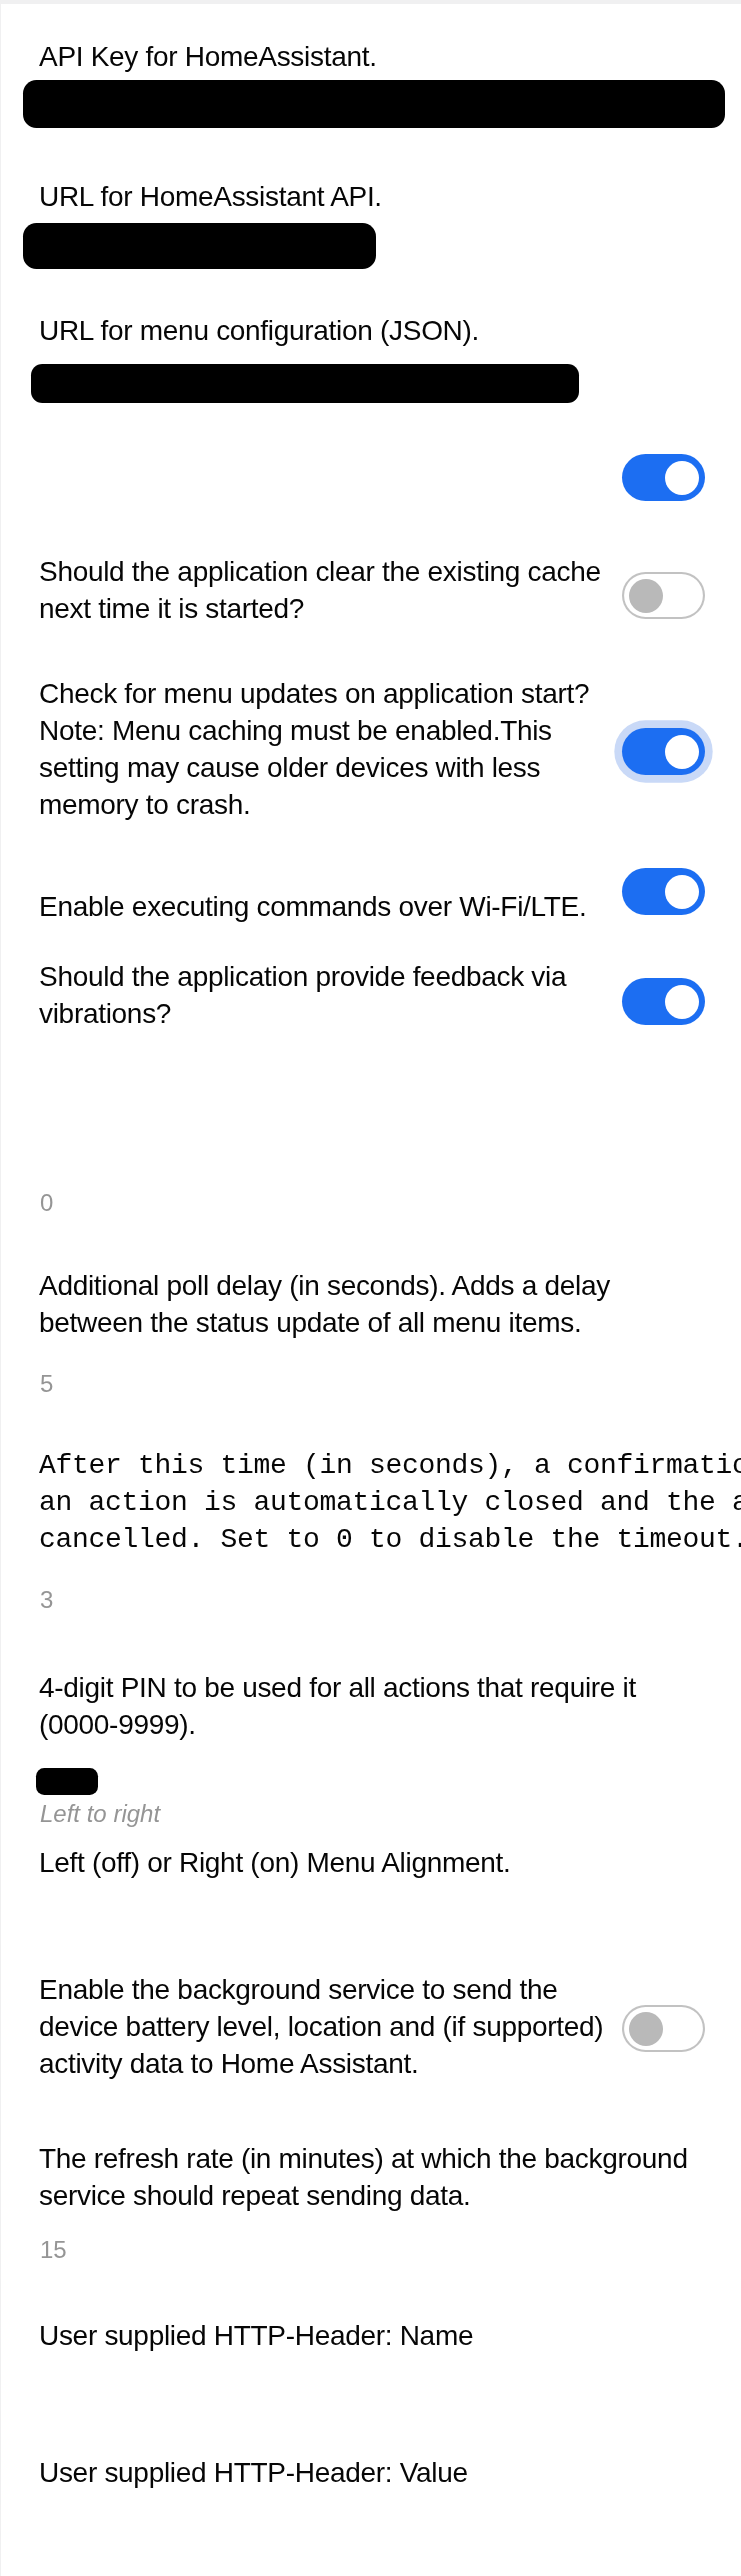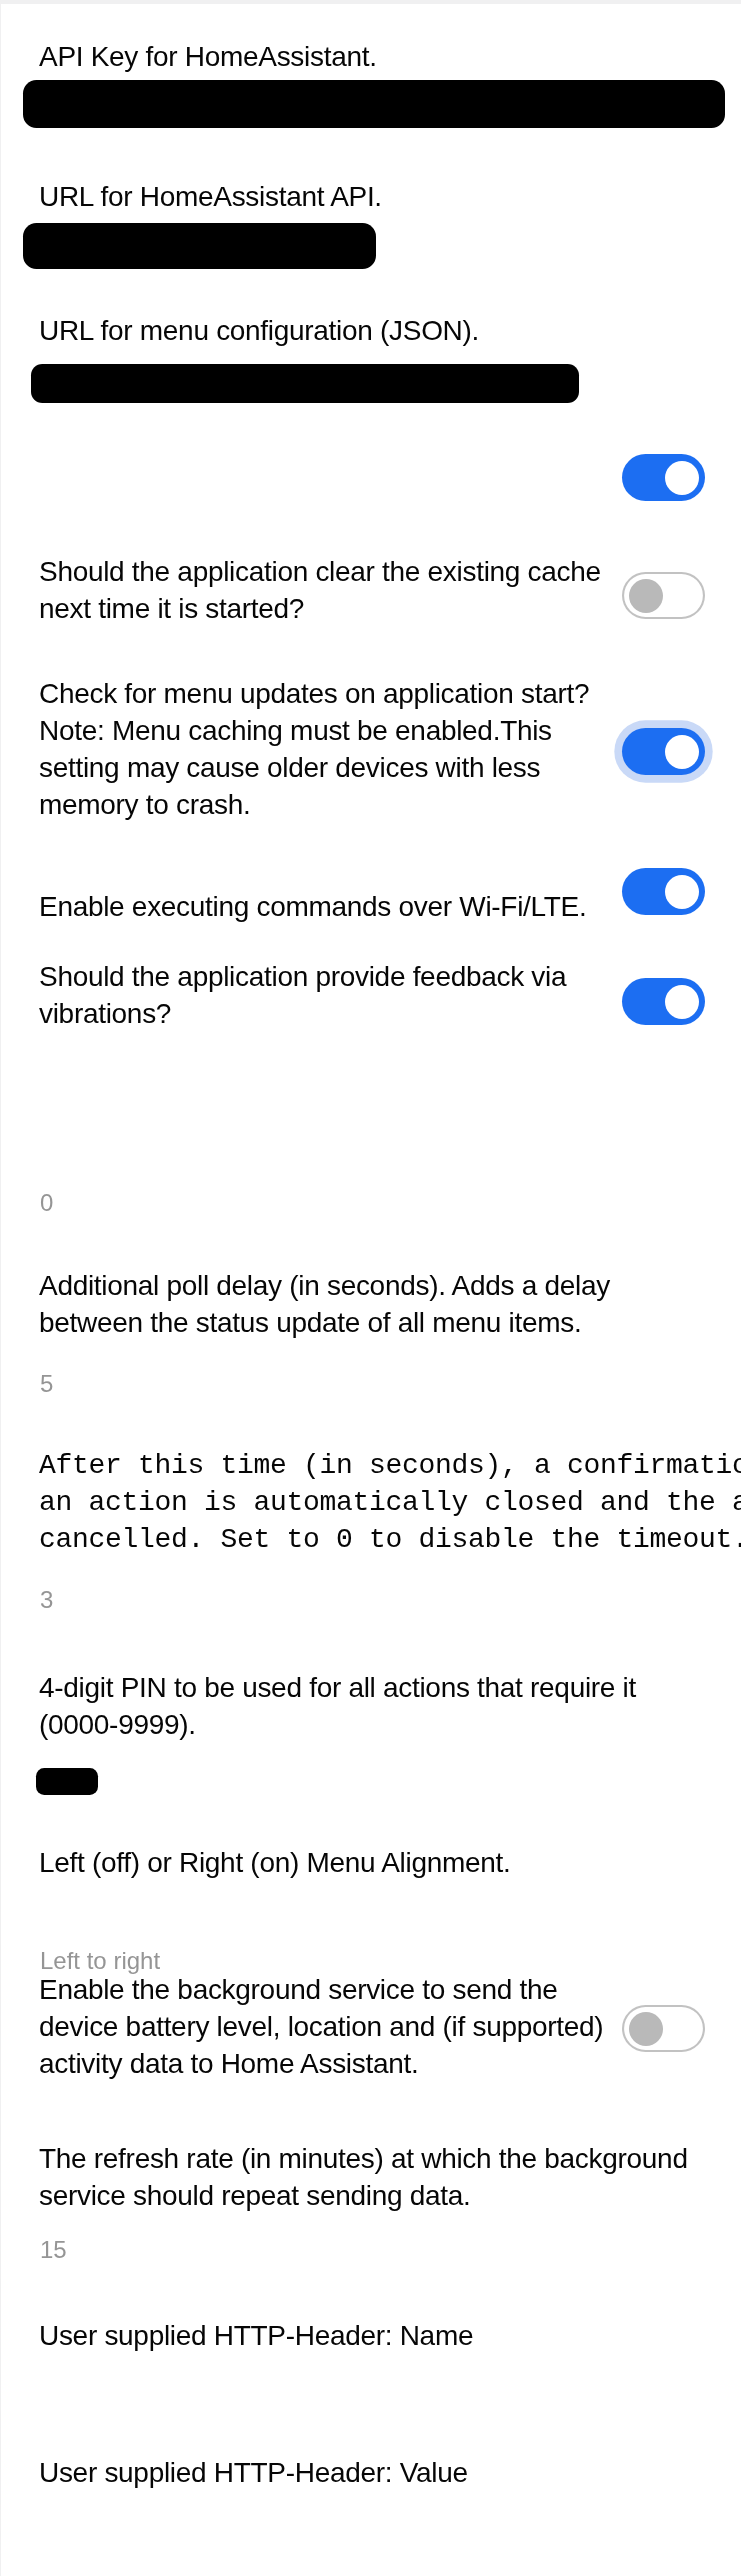--- a/index.html
+++ b/index.html
@@ -102,21 +102,21 @@
   <div class="label" style="top:1447px;font-family:Liberation Mono, monospace;">After this time (in seconds), a confirmation dialog for
 an action is automatically closed and the action is
 cancelled. Set to 0 to disable the timeout.</div>
   <div class="value" style="top:1585px;">3</div>
 
   <div class="label" style="top:1669px;">4-digit PIN to be used for all actions that require it
 (0000-9999).</div>
   <div class="redact" style="left:36px;top:1768px;width:62px;height:27px;border-radius:8.2px;"></div>
 
   <div class="label" style="top:1844px;">Left (off) or Right (on) Menu Alignment.</div>
-  <div class="value" style="top:1946px;">Left to right</div>
+  <div class="value" style="top:1799px;font-style:italic;">Left to right</div>
 
   <div class="label" style="top:1971px;">Enable the background service to send the
 device battery level, location and (if supported)
 activity data to Home Assistant.</div>
   <div class="switch off" style="top:2005px;">
     <div class="thumb"></div>
   </div>
 
   <div class="label" style="top:2140px;">The refresh rate (in minutes) at which the background
 service should repeat sending data.</div>

